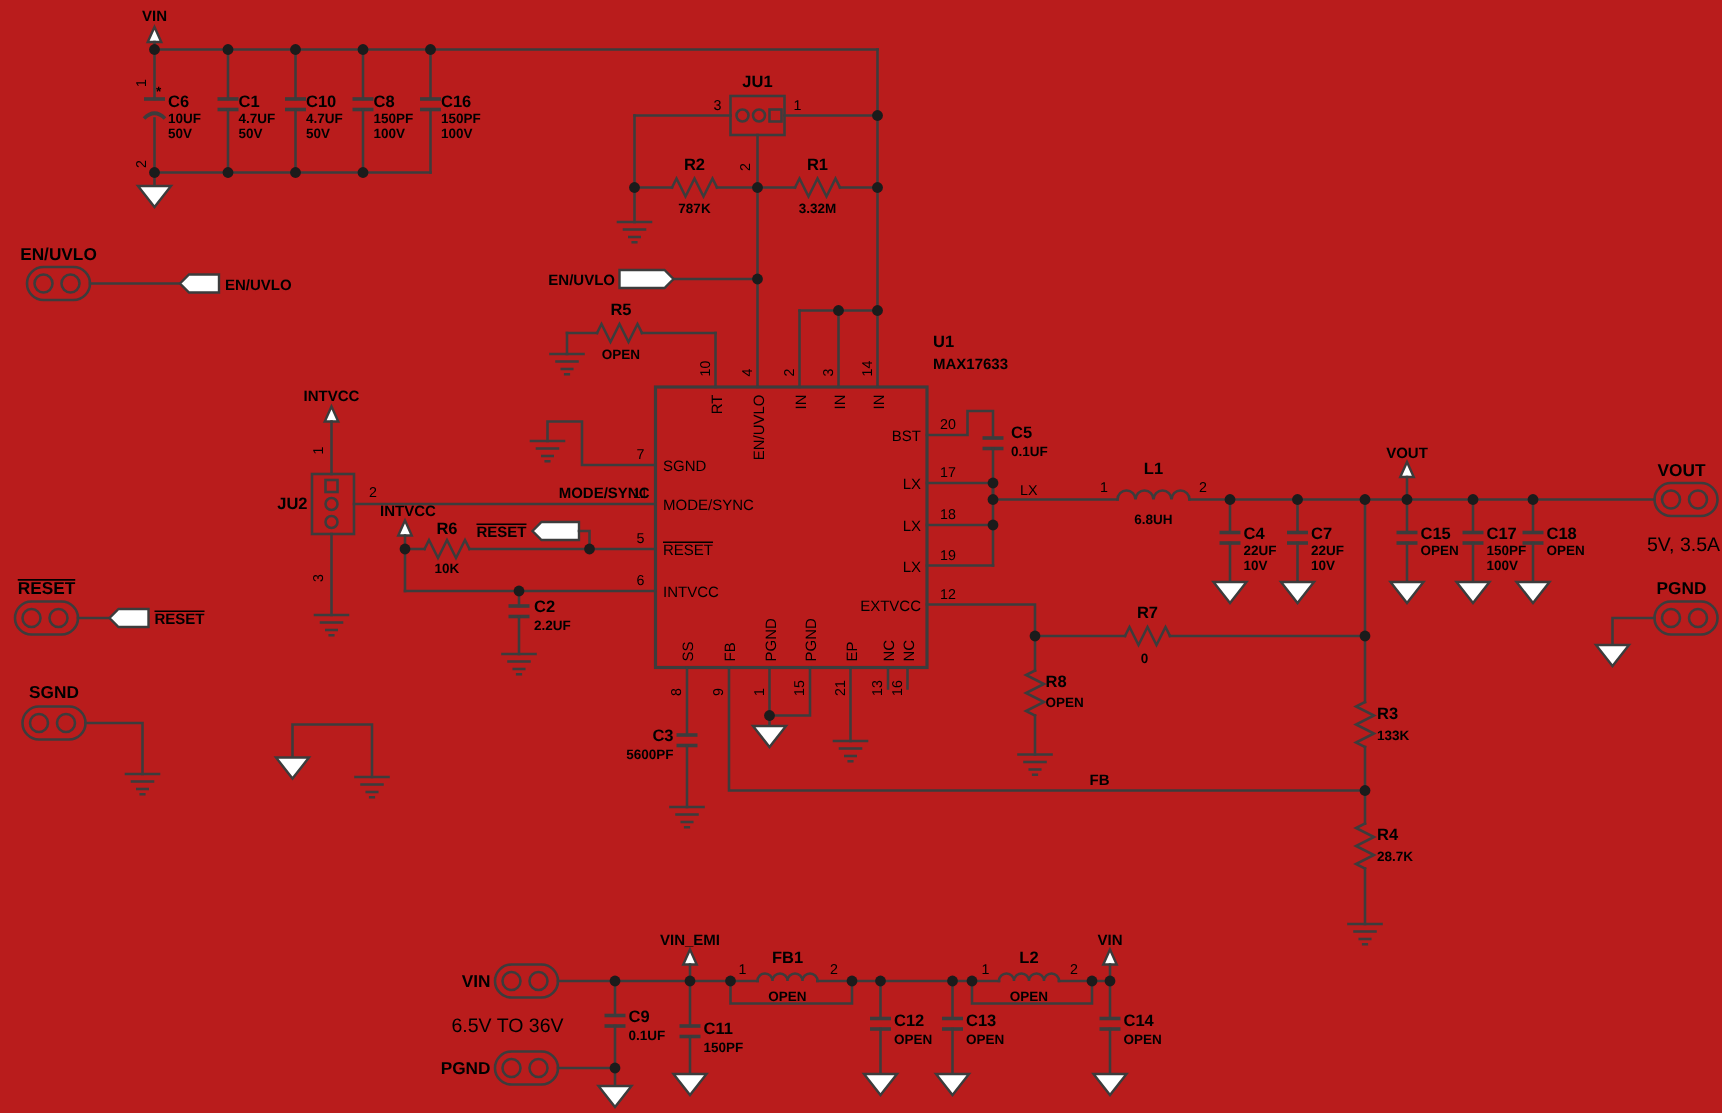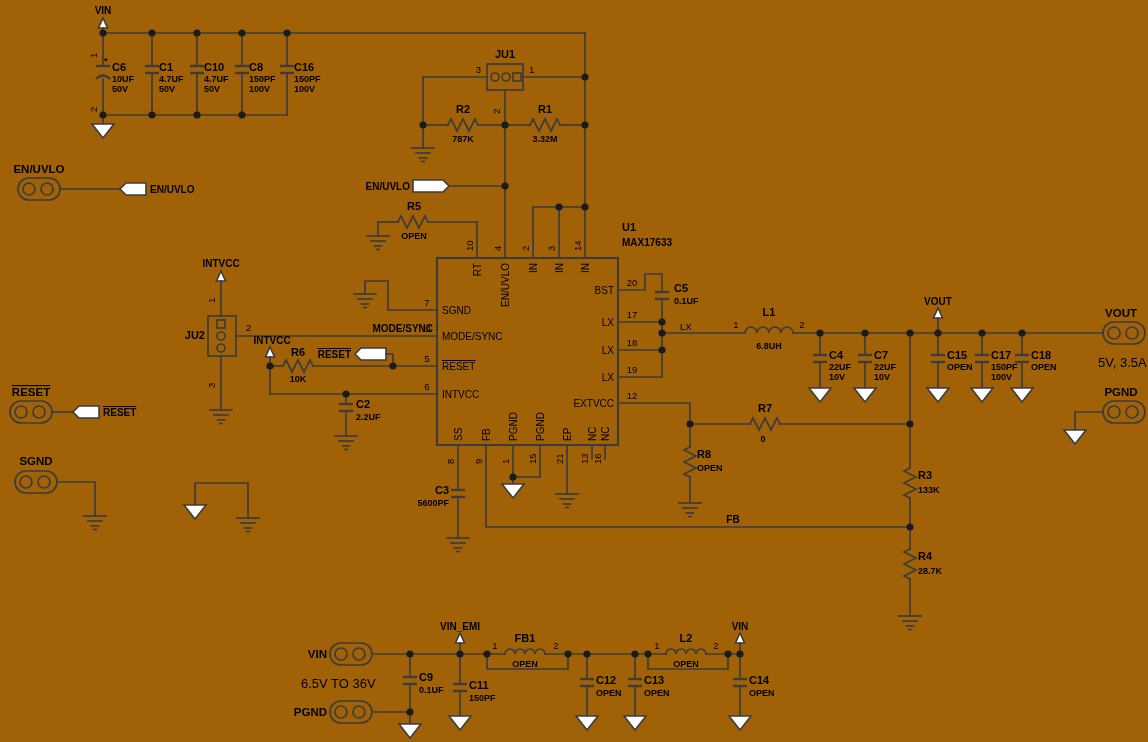--- a/index.html
+++ b/index.html
@@ -1,16 +1,16 @@
 <!DOCTYPE html>
 <html><head>
 <meta charset="utf-8">
 <style>
   html,body{margin:0;padding:0;background:#ffffff;}
-  .stage{position:relative;width:1148px;height:742px;background:#a16207;overflow:hidden;}
+  .stage{position:relative;width:1148px;height:742px;background:#b91c1c;overflow:hidden;}
   svg{font-family:"Liberation Sans","DejaVu Sans",sans-serif;}
   .w{stroke:#3c3c3c;stroke-width:1.7;fill:none;stroke-linecap:square;stroke-linejoin:miter;}
   .w2{stroke:#3c3c3c;stroke-width:2.1;fill:none;}
   .plate{stroke:#3c3c3c;stroke-width:2.4;fill:none;stroke-linecap:butt;}
   .sym{fill:#ffffff;stroke:#3c3c3c;stroke-width:1.6;}
   .dot{fill:#1b1b1b;stroke:none;}
   text{fill:#000;}
   .ref{font-size:11px;font-weight:700;}
   .val{font-size:9px;font-weight:700;}
   .pin{font-size:9.5px;font-weight:400;}

